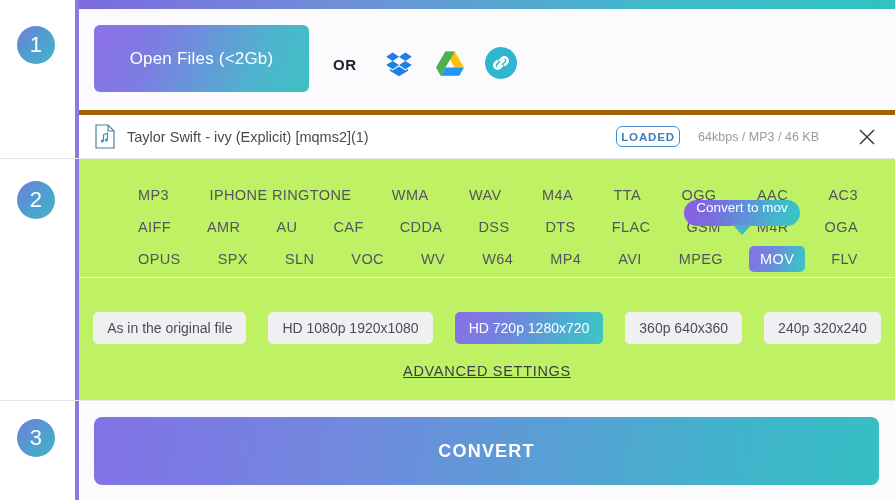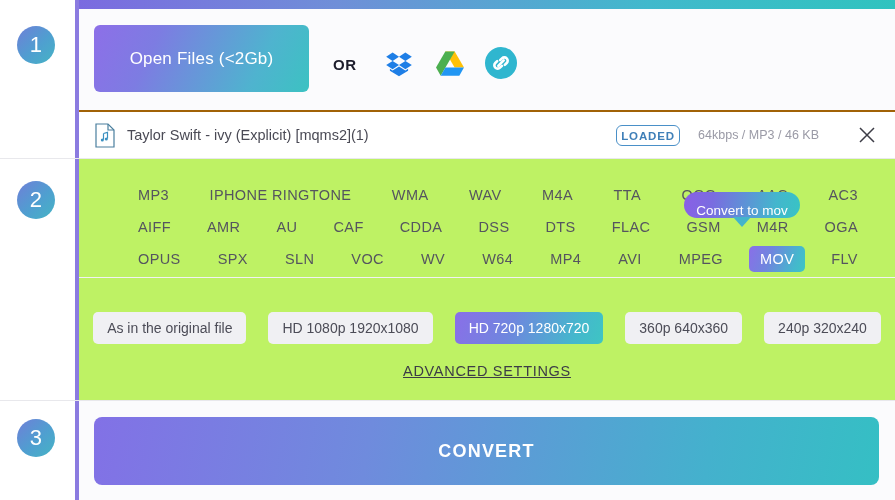--- a/index.html
+++ b/index.html
@@ -100,21 +100,21 @@
     gap: 18px;
     align-items: center;
   }
   .cloud-icons > span { cursor: pointer; display: block; line-height: 0; }
 
   
   .file-row {
     position: absolute;
     left: 79px; top: 110px; right: 0; height: 48px;
     background: #ffffff;
-    border-top: 2px solid #a16207;
+    border-top: 5px solid #a16207;
     display: flex;
     align-items: center;
     padding: 0 18px 0 16px;
   }
   .file-icon { width: 20px; height: 25px; margin-right: 12px; line-height: 0; }
   .file-name {
     font-size: 14.5px;
     color: #4a4a55;
     flex: 1;
     white-space: nowrap;
@@ -167,28 +167,28 @@
     line-height: 1;
   }
   .fmt.selected {
     background: linear-gradient(110deg, #8a6fe8 0%, #6f86de 38%, #45b7cd 80%, #3ec5c3 100%);
     color: #ffffff;
   }
 
   
   .tooltip {
     position: absolute;
-    left: 684px; top: 192px;
+    left: 684px; top: 200px;
     width: 116px; height: 26px;
     border-radius: 13px;
     background: linear-gradient(100deg, #8a5fe6 0%, #7a6ce0 25%, #43b6cd 78%, #38c4c4 100%);
     color: #ffffff;
     font-size: 13.5px;
     display: flex;
-    align-items: flex-end;
+    align-items: flex-start;
     justify-content: center;
     white-space: nowrap;
     z-index: 20;
   }
   .tooltip-arrow {
     position: absolute;
     left: 50%;
     margin-left: -9px;
     top: 25px;
     width: 0; height: 0;

